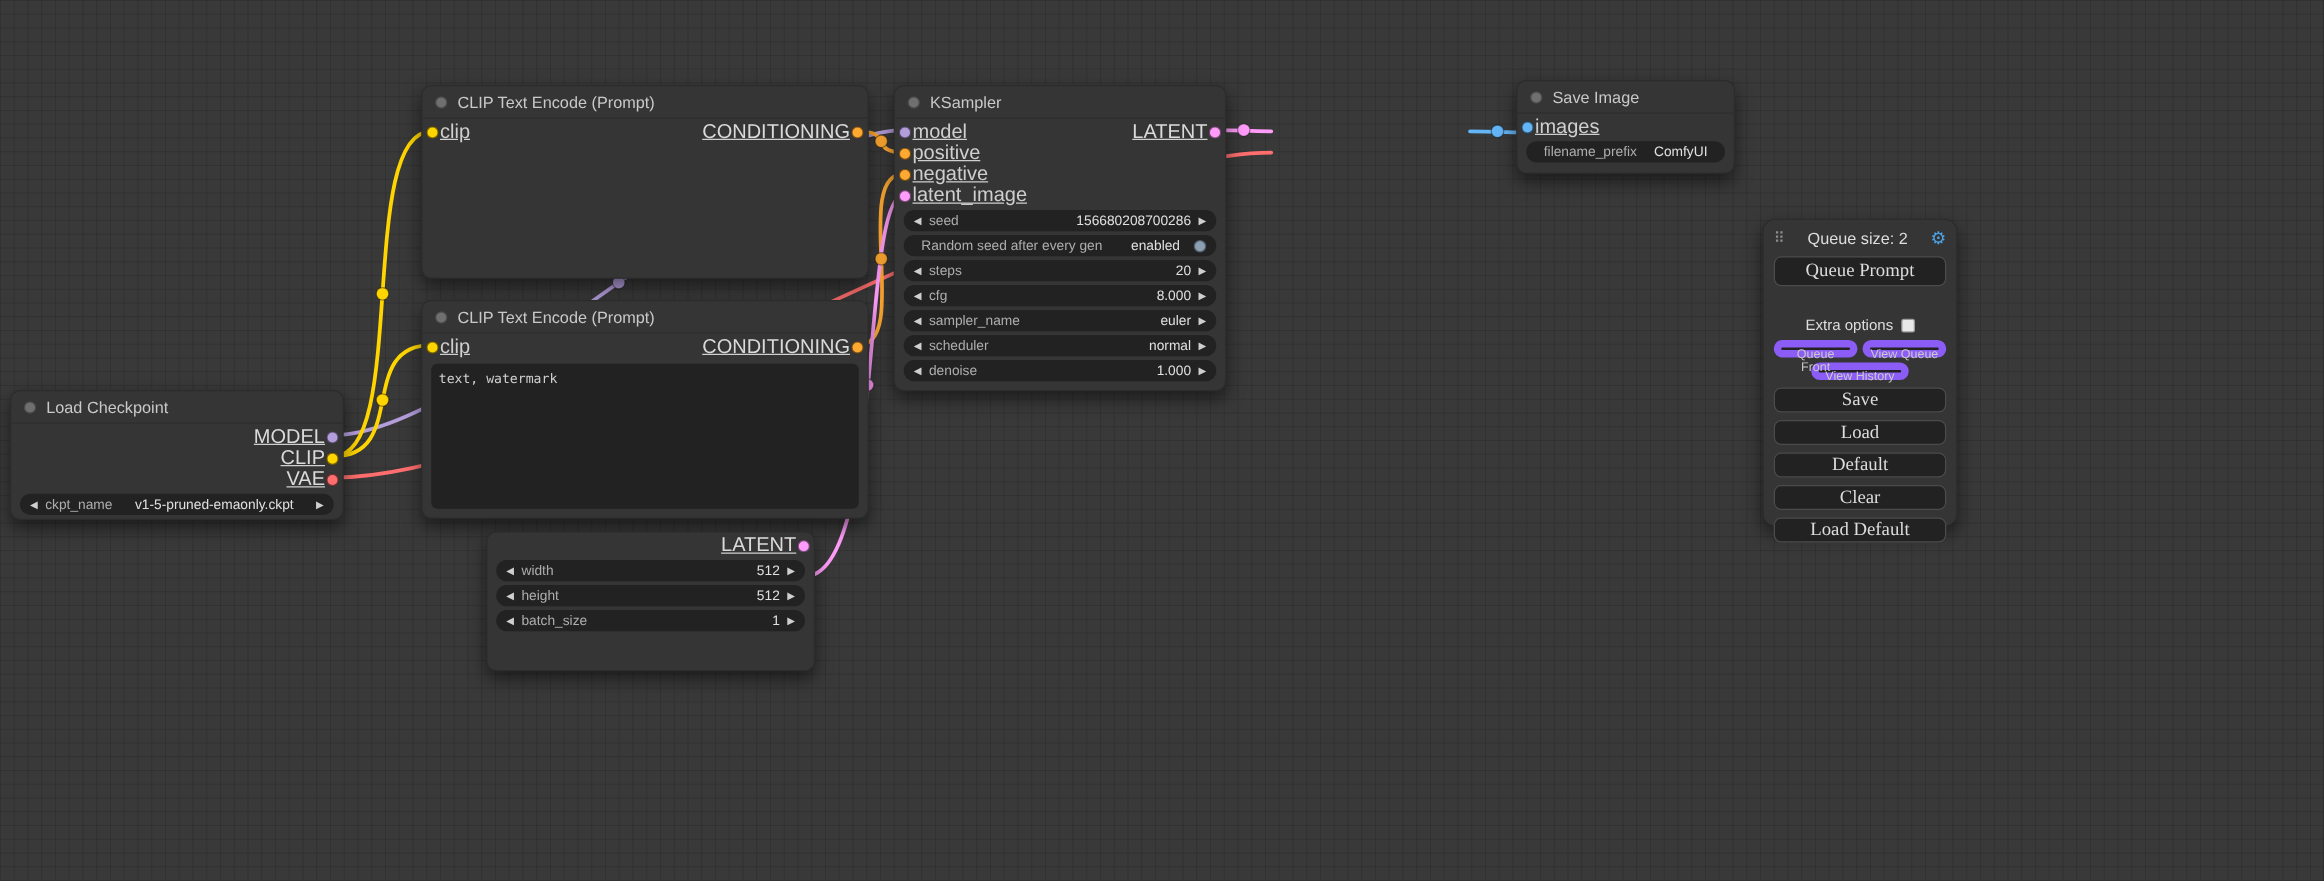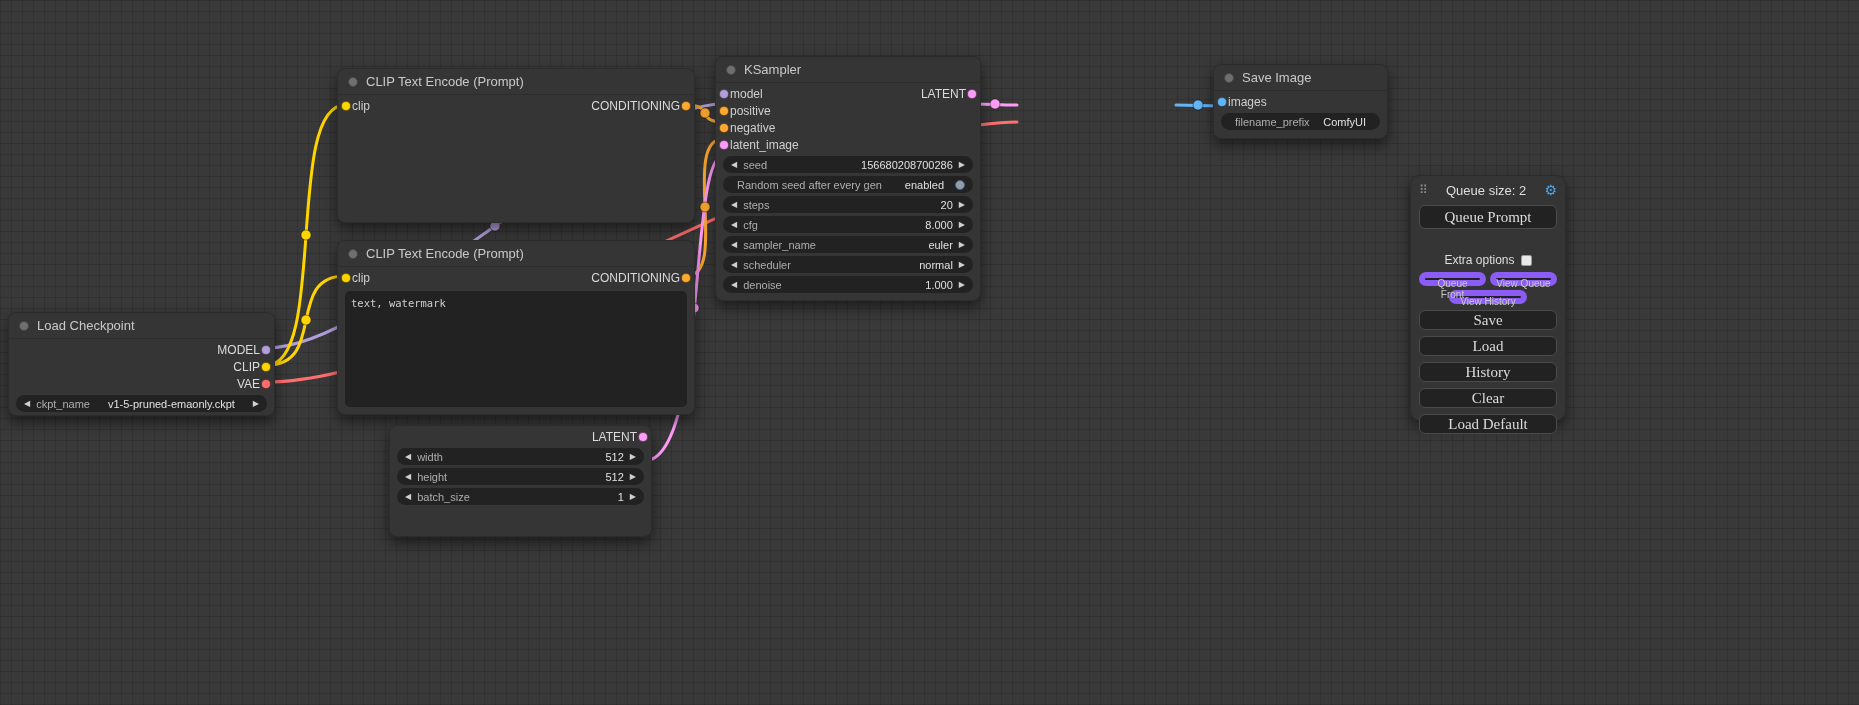--- a/index.html
+++ b/index.html
@@ -20,21 +20,21 @@
   .node{
     position:absolute;z-index:2;background:#353535;border:1px solid #2c2c2c;
     border-radius:8px;box-shadow:0 6px 14px rgba(0,0,0,0.5);
   }
   .node-title{
     height:26px;display:flex;align-items:center;gap:8px;padding:0 10px;
     font-size:13px;color:#c9c9c9;border-bottom:1px solid rgba(0,0,0,0.15);
   }
   .tdot{width:10px;height:10px;border-radius:50%;background:#6f6f6f;border:1px solid #494949;flex:0 0 auto;}
   .rows{padding-top:2px;}
-  .port-row{position:relative;height:17px;display:flex;align-items:center;font-size:12px;color:#cfcfcf;}
+  .port-row{position:relative;height:17px;display:flex;align-items:center;font-size:16px;color:#cfcfcf;text-decoration:underline;}
   .row-split{padding:0 14px;}
   .row-in{padding-left:14px;}
   .row-out{justify-content:flex-end;padding-right:14px;}
   .out-label{margin-left:auto;color:#dadada;}
   .row-out .out-label{margin-left:0;}
   .pdot{position:absolute;top:50%;transform:translateY(-50%);width:10px;height:10px;border-radius:50%;border:1px solid rgba(0,0,0,0.55);}
   .pdot.in{left:3px;}
   .pdot.out{right:3px;}
   .c-model{background:#B39DDB}.c-clip{background:#FFD500}.c-vae{background:#FF6E6E}
   .c-cond{background:#FFA931}.c-latent{background:#FF9CF9}.c-image{background:#64B5F6}
@@ -183,21 +183,21 @@
       <span class="warrow">▶</span>
     </div>
     <div class="widget">
       <span class="warrow">◀</span>
       <span class="wlabel">batch_size</span>
       <span class="wvalue">1</span>
       <span class="warrow">▶</span>
     </div>
   </div>
 
-  <div class="node" style="left:715px;top:56px;width:266px;height:245px;">
+  <div class="node" style="left:715px;top:68px;width:266px;height:245px;">
     <div class="node-title">
       <span class="tdot"></span>
       <span>KSampler</span>
     </div>
     <div class="rows">
       <div class="port-row row-split">
         <span class="pdot in c-model"></span>
         <span>model</span>
         <span class="out-label">LATENT</span>
         <span class="pdot out c-latent"></span>
@@ -287,18 +287,18 @@
       <span>Extra options</span>
       <span class="checkbox"></span>
     </div>
     <div class="small-row">
       <button class="btn-small">Queue Front</button>
       <button class="btn-small">View Queue</button>
     </div>
     <button class="btn-small btn-history">View History</button>
     <button class="btn btn-big">Save</button>
     <button class="btn btn-big">Load</button>
-    <button class="btn btn-big">History</button>
+    <button class="btn btn-big">Default</button>
     <button class="btn btn-big">Clear</button>
     <button class="btn btn-big">Load Default</button>
   </div>
 
 </div>
 
 </body></html>

